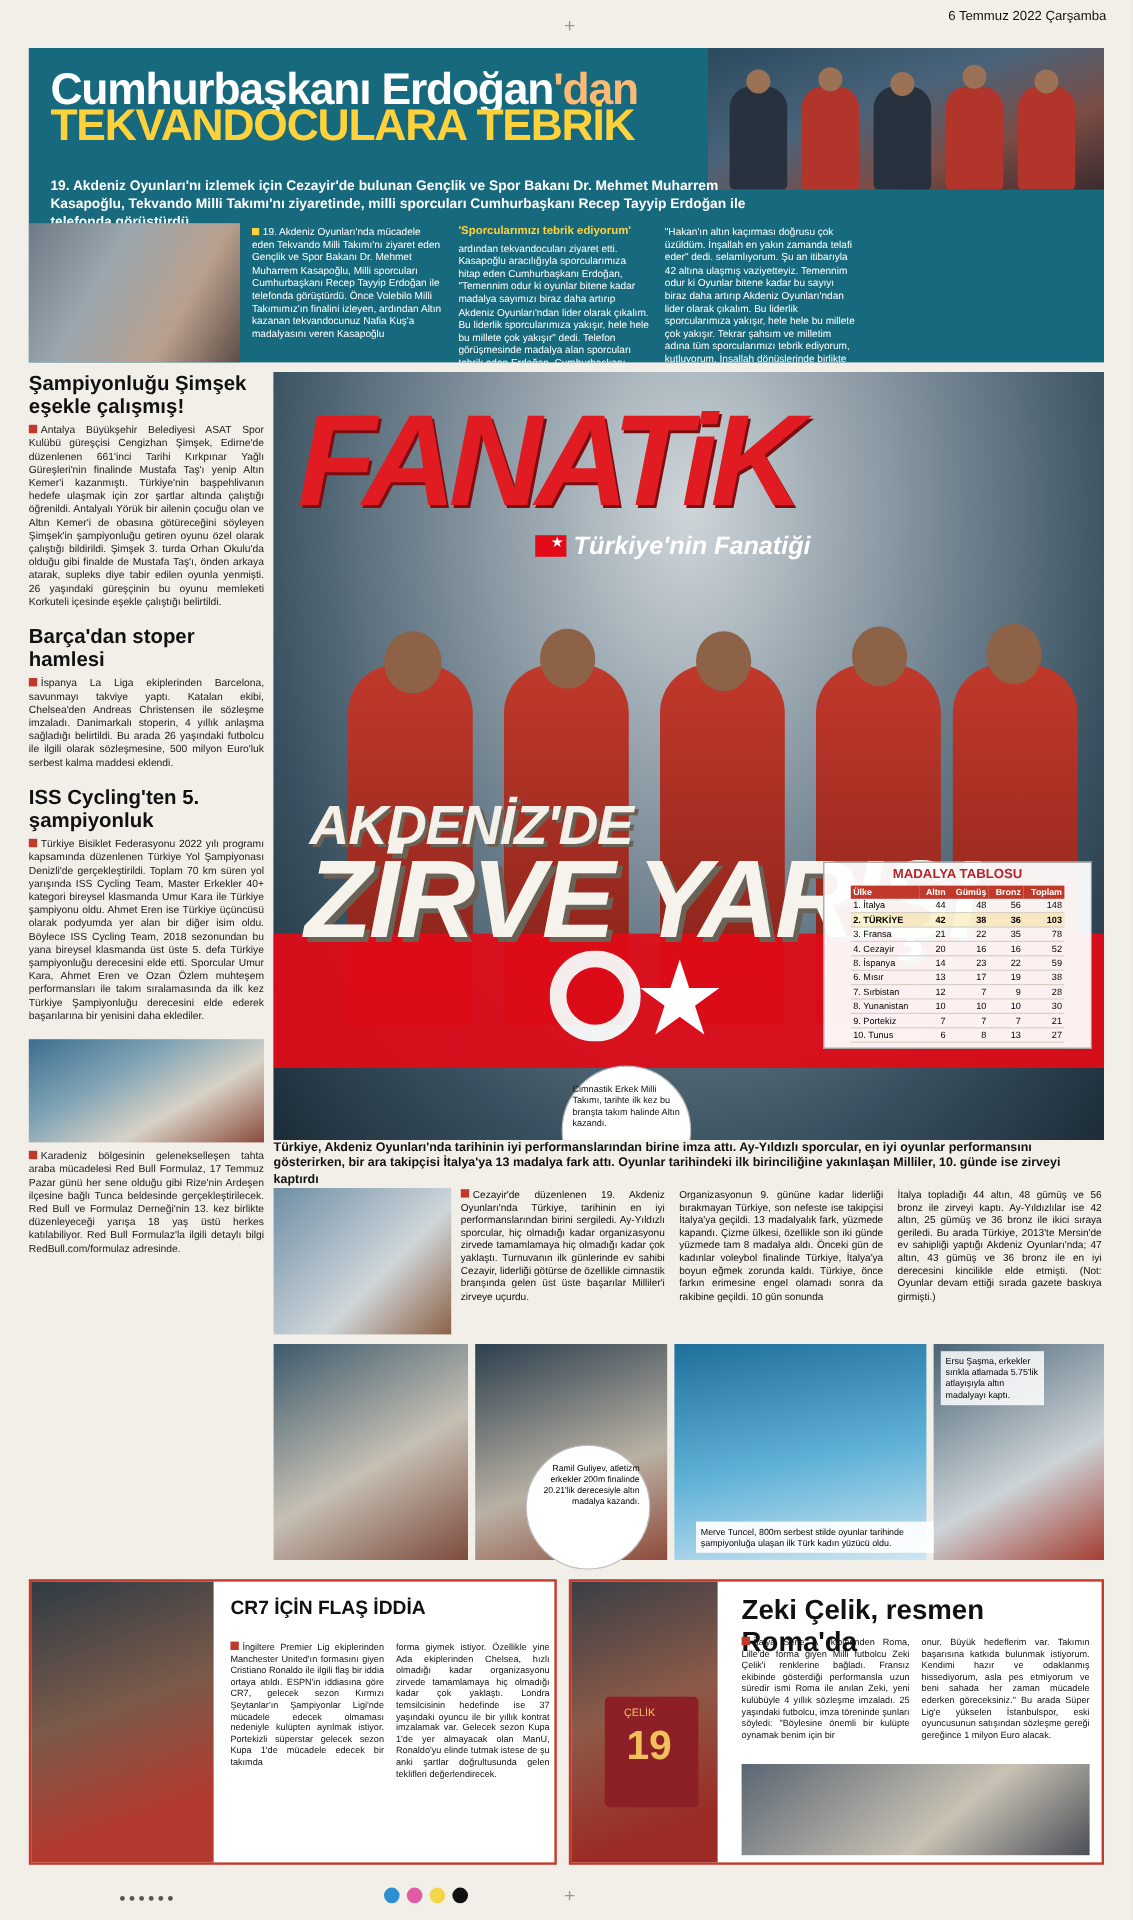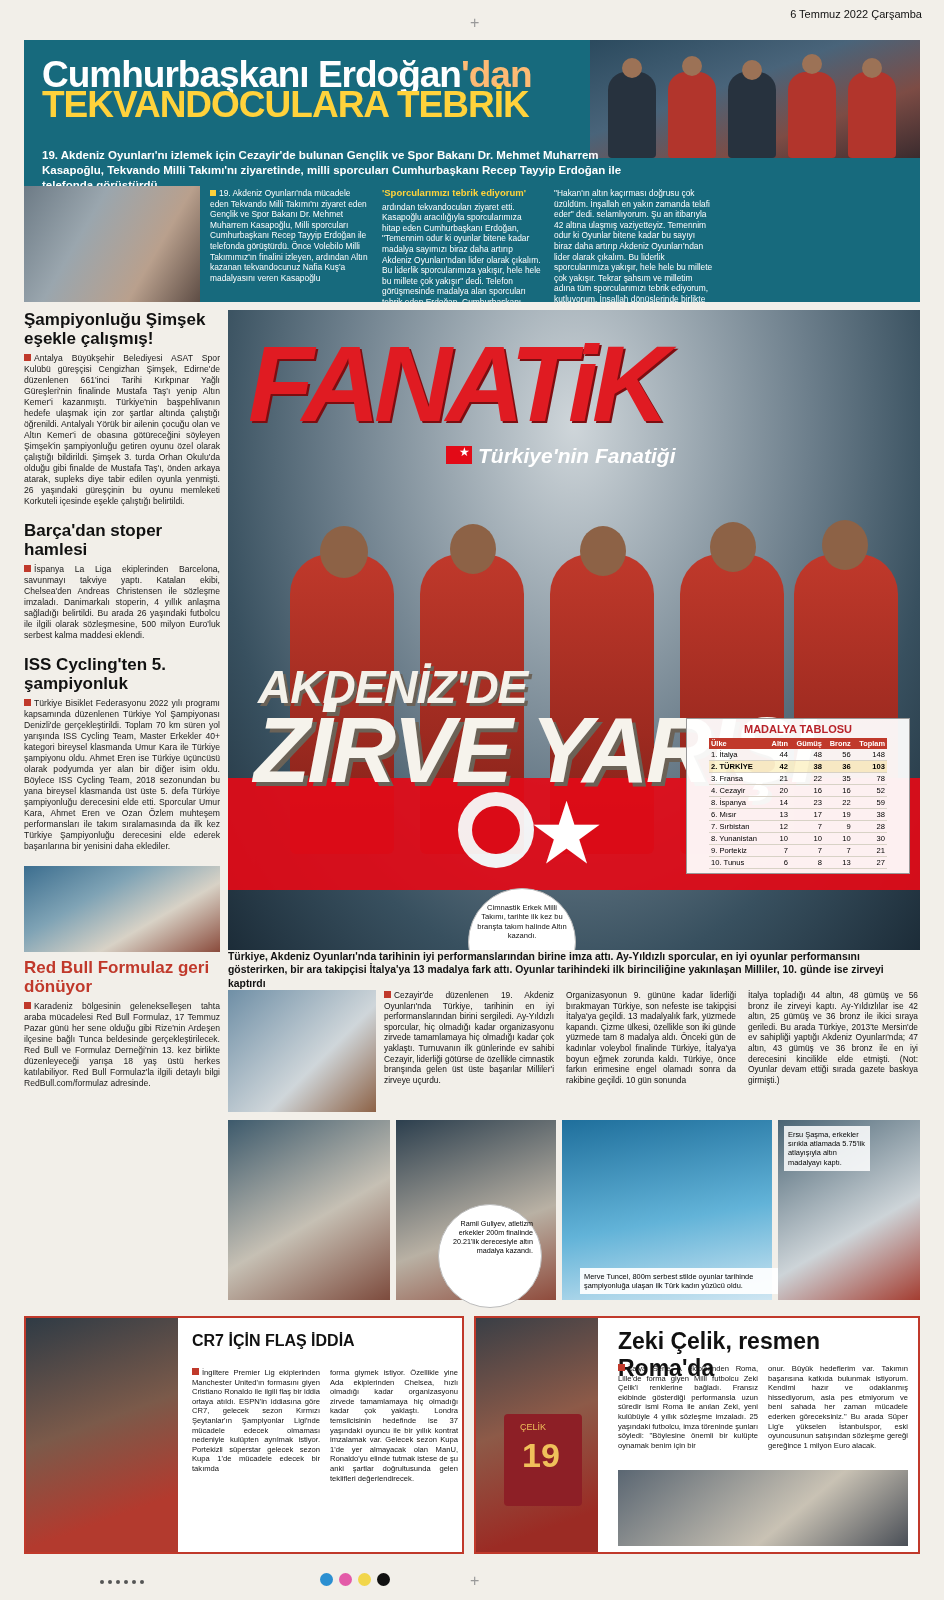--- a/index.html
+++ b/index.html
@@ -49,21 +49,21 @@
   .tr-flag:after{content:"★";position:absolute;left:13px;top:-1px;color:#fff;font-size:12px;}
   .akdeniz{position:absolute;left:30px;top:350px;font-size:46px;font-weight:bold;font-style:italic;color:#f4f1ea;
      letter-spacing:-1px;text-shadow:3px 3px 0 #6b6257;}
   .zirve{position:absolute;left:26px;top:388px;font-size:92px;font-weight:bold;font-style:italic;color:#f6f3ec;
      letter-spacing:-3px;text-shadow:4px 4px 0 #6b6257;}
   .flagband{position:absolute;left:0;bottom:60px;width:692px;height:112px;background:#e30a17;opacity:.92;}
   .flagband:before{content:"";position:absolute;left:230px;top:14px;width:76px;height:76px;border-radius:50%;
      background:#e30a17;box-shadow:0 0 0 14px #fff inset;}
   .bigstar{position:absolute;left:300px;bottom:74px;color:#fff;font-size:86px;line-height:86px;}
   .circ-note{position:absolute;left:240px;top:578px;width:108px;height:108px;border-radius:50%;background:#fff;
-     border:1px solid #bbb;font-size:7.6px;line-height:9.4px;color:#111;text-align:center;padding:14px 8px;
+     border:1px solid #bbb;font-size:7.6px;line-height:9.4px;color:#111;padding:14px 8px;
      box-sizing:border-box;}
   .medal-table{position:absolute;right:10px;bottom:76px;width:224px;background:rgba(255,255,255,.94);
      border:1px solid #999;padding:4px 22px;box-sizing:border-box;}
   .medal-table h5{margin:0 0 3px 0;font-size:11px;text-align:center;color:#b8232a;}
   .medal-table table{width:100%;border-collapse:collapse;font-size:7.6px;}
   .medal-table th{background:#c0392b;color:#fff;font-size:7.4px;padding:1px 2px;text-align:right;}
   .medal-table th:first-child{text-align:left;}
   .medal-table td{padding:1px 2px;text-align:right;border-bottom:1px solid #d8d2c6;}
   .medal-table td:first-child{text-align:left;}
   .medal-table tr.hl td{background:#f1c40f33;font-weight:bold;}
@@ -160,21 +160,20 @@
     <div class="lc-box">
       <div class="lc-h">ISS Cycling'ten 5. şampiyonluk</div>
       <div class="lc-p">
         <span class="sq"></span><span>Türkiye Bisiklet Federasyonu 2022 yılı programı kapsamında düzenlenen Türkiye Yol Şampiyonası Denizli'de gerçekleştirildi. Toplam 70 km süren yol yarışında ISS Cycling Team, Master Erkekler 40+ kategori bireysel klasmanda Umur Kara ile Türkiye şampiyonu oldu. Ahmet Eren ise Türkiye üçüncüsü olarak podyumda yer alan bir diğer isim oldu. Böylece ISS Cycling Team, 2018 sezonundan bu yana bireysel klasmanda üst üste 5. defa Türkiye şampiyonluğu derecesini elde etti. Sporcular Umur Kara, Ahmet Eren ve Ozan Özlem muhteşem performansları ile takım sıralamasında da ilk kez Türkiye Şampiyonluğu derecesini elde ederek başarılarına bir yenisini daha eklediler.</span>
       </div>
     </div>
 
     <div class="lc-photo" style="margin-top:4px;"></div>
 
     <div class="lc-box">
-      <div class="lc-h red">Red Bull Formulaz geri dönüyor</div>
       <div class="lc-p">
         <span class="sq"></span><span>Karadeniz bölgesinin gelenekselleşen tahta araba mücadelesi Red Bull Formulaz, 17 Temmuz Pazar günü her sene olduğu gibi Rize'nin Ardeşen ilçesine bağlı Tunca beldesinde gerçekleştirilecek. Red Bull ve Formulaz Derneği'nin 13. kez birlikte düzenleyeceği yarışa 18 yaş üstü herkes katılabiliyor. Red Bull Formulaz'la ilgili detaylı bilgi RedBull.com/formulaz adresinde.</span>
       </div>
     </div>
   </div>
 
   <div class="hero">
     <div class="hero-bg"></div>
 
     <div class="hero-fig" style="left:62px;"></div>

